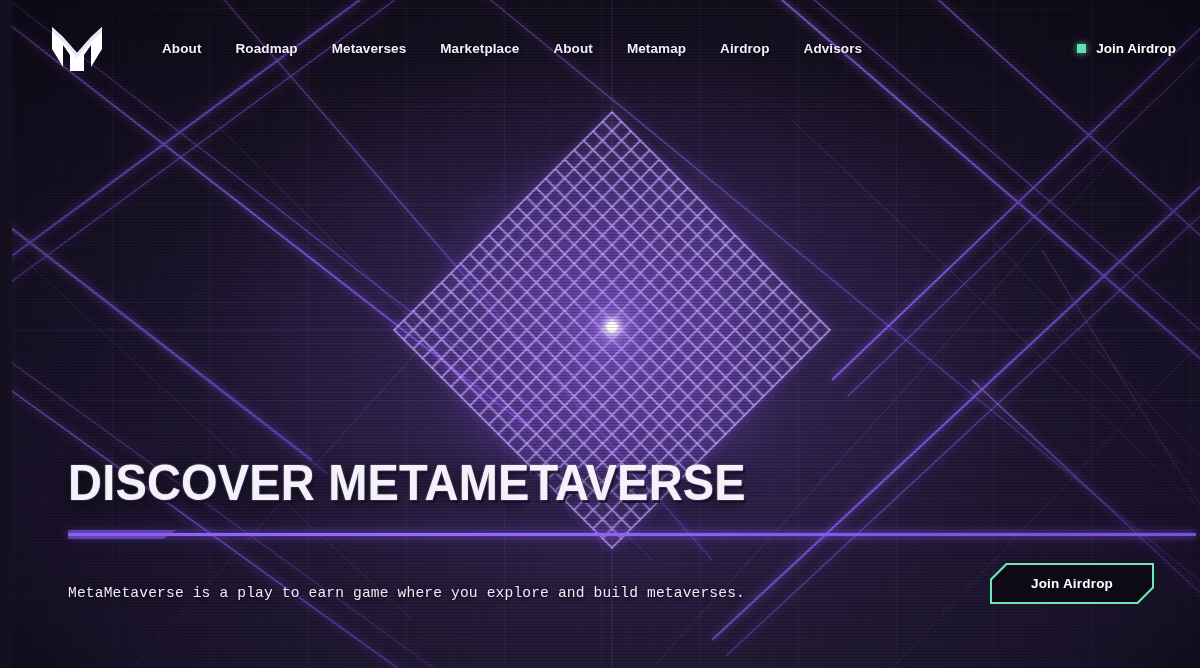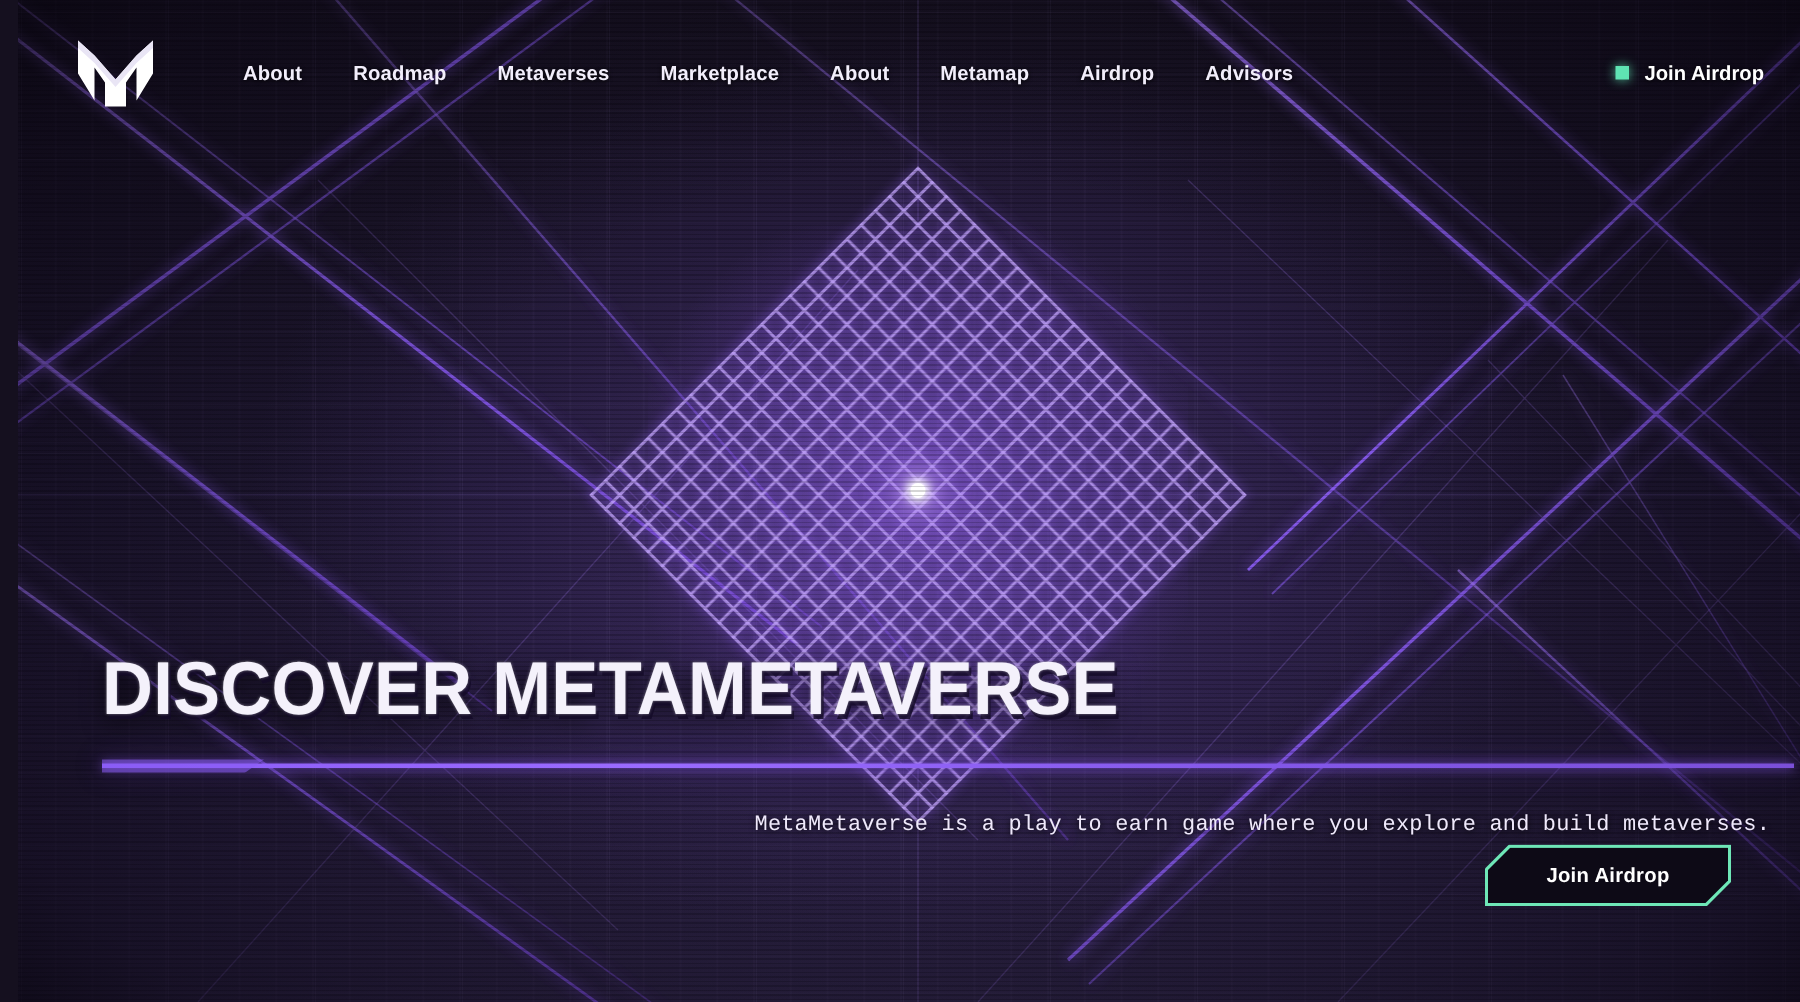--- a/index.html
+++ b/index.html
@@ -176,21 +176,20 @@
     background: rgba(139,92,246,.55);
     box-shadow: 0 0 8px rgba(140,90,245,.6);
     clip-path: polygon(0 0, 100% 0, 88% 100%, 0 100%);
   }
 
   .hero-bottom {
     display: flex;
     align-items: flex-end;
     justify-content: space-between;
     margin-top: 24px;
-    flex-direction: column;
   }
   .blurb {
     font-family: "Liberation Mono", monospace;
     color: #efe9fb;
     font-size: 14.6px;
     line-height: 1.62;
     letter-spacing: .15px;
     text-shadow: 0 1px 4px rgba(0,0,0,.9);
     white-space: nowrap;
   }

